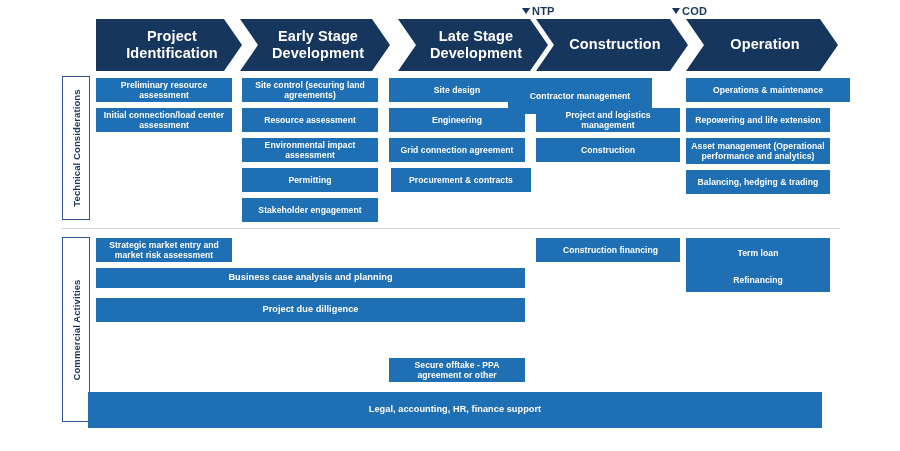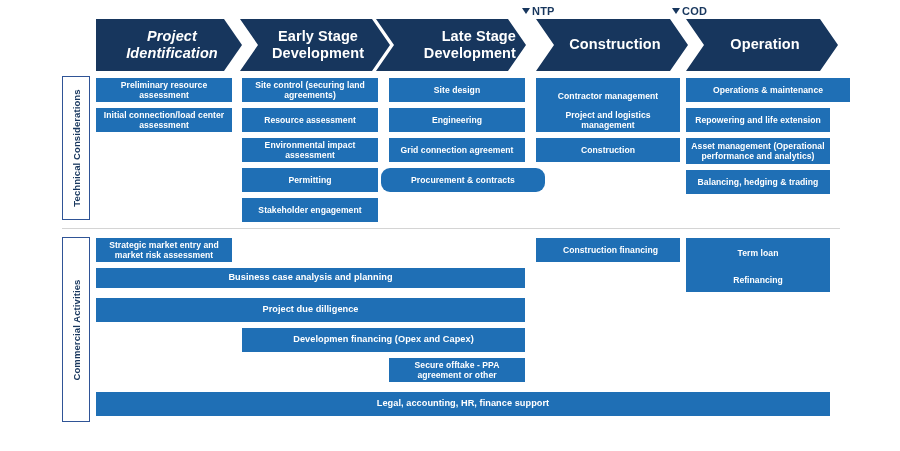--- a/index.html
+++ b/index.html
@@ -56,21 +56,20 @@
     align-items: center;
     justify-content: center;
     text-align: center;
     font-size: 14.5px;
     font-weight: bold;
     line-height: 1.18;
     letter-spacing: 0.1px;
   }
   .chev-first {
     clip-path: polygon(0 0, calc(100% - 18px) 0, 100% 50%, calc(100% - 18px) 100%, 0 100%);
-    font-style: italic;
   }
   .chev-mid {
     clip-path: polygon(0 0, calc(100% - 18px) 0, 100% 50%, calc(100% - 18px) 100%, 0 100%, 18px 50%);
   }
   .chev-label { padding: 0 10px 0 16px; }
 
   
   .side-label {
     position: absolute;
     border: 1.3px solid #2F5496;
@@ -125,21 +124,21 @@
   <div class="milestone" style="left:672px;">
     <span class="tri"></span><span>COD</span>
   </div>
 
   <div class="chev chev-first" style="left:96px; width:146px;">
     <div class="chev-label">Project Identification</div>
   </div>
   <div class="chev chev-mid" style="left:240px; width:150px;">
     <div class="chev-label">Early Stage Development</div>
   </div>
-  <div class="chev chev-mid" style="left:376px; width:150px;text-align:right;">
+  <div class="chev chev-mid" style="left:398px; width:150px;">
     <div class="chev-label">Late Stage Development</div>
   </div>
   <div class="chev chev-mid" style="left:536px; width:152px;">
     <div class="chev-label">Construction</div>
   </div>
   <div class="chev chev-mid" style="left:686px; width:152px;">
     <div class="chev-label">Operation</div>
   </div>
 
   <div class="side-label" style="left:62px; top:76px; width:28px; height:144px;">
@@ -156,39 +155,38 @@
 
   <div class="box" style="left:242px; top:78px; width:136px; height:24px;">Site control (securing land agreements)</div>
   <div class="box" style="left:242px; top:108px; width:136px; height:24px;">Resource assessment</div>
   <div class="box" style="left:242px; top:138px; width:136px; height:24px;">Environmental impact assessment</div>
   <div class="box" style="left:242px; top:168px; width:136px; height:24px;text-align:right;">Permitting</div>
   <div class="box" style="left:242px; top:198px; width:136px; height:24px;">Stakeholder engagement</div>
 
   <div class="box" style="left:389px; top:78px; width:136px; height:24px;">Site design</div>
   <div class="box" style="left:389px; top:108px; width:136px; height:24px;">Engineering</div>
   <div class="box" style="left:389px; top:138px; width:136px; height:24px;">Grid connection agreement</div>
-  <div class="box" style="left:381px; top:168px; width:164px; height:24px;border-radius:9px;">Procurement &amp; contracts</div>
+  <div class="box" style="left:391px; top:168px; width:140px; height:24px;">Procurement &amp; contracts</div>
 
-  <div class="box" style="left:536px; top:78px; width:144px; height:36px;">Contractor management</div>
+  <div class="box" style="left:508px; top:78px; width:144px; height:36px;">Contractor management</div>
   <div class="box" style="left:536px; top:108px; width:144px; height:24px;">Project and logistics management</div>
   <div class="box" style="left:536px; top:138px; width:144px; height:24px;">Construction</div>
 
   <div class="box" style="left:686px; top:78px; width:164px; height:24px;">Operations &amp; maintenance</div>
   <div class="box" style="left:686px; top:108px; width:144px; height:24px;">Repowering and life extension</div>
   <div class="box" style="left:686px; top:138px; width:144px; height:26px;">Asset management (Operational performance and analytics)</div>
   <div class="box" style="left:686px; top:170px; width:144px; height:24px;">Balancing, hedging &amp; trading</div>
 
   <div class="box" style="left:96px; top:238px; width:136px; height:24px;">Strategic market entry and market risk assessment</div>
   <div class="box" style="left:536px; top:238px; width:144px; height:24px;padding-left:8px;">Construction financing</div>
   <div class="box" style="left:686px; top:238px; width:144px; height:30px;">Term loan</div>
 
   <div class="box wide" style="left:96px; top:268px; width:429px; height:20px;">Business case analysis and planning</div>
   <div class="box" style="left:686px; top:268px; width:144px; height:24px;">Refinancing</div>
 
   <div class="box wide" style="left:96px; top:298px; width:429px; height:24px;">Project due dilligence</div>
 
-  <div class="box wide" style="left:242px; top:328px; width:283px; height:24px;">Developmen financing (Opex and Capex)</div>
 
   <div class="box" style="left:389px; top:358px; width:136px; height:24px;">Secure offtake - PPA agreement or other</div>
 
-  <div class="box wide" style="left:96px; top:392px; width:734px; height:24px;">Legal, accounting, HR, finance support</div>
+  <div class="box wide" style="left:88px; top:392px; width:734px; height:36px;">Legal, accounting, HR, finance support</div>
 
 </div>
 
 </body></html>

